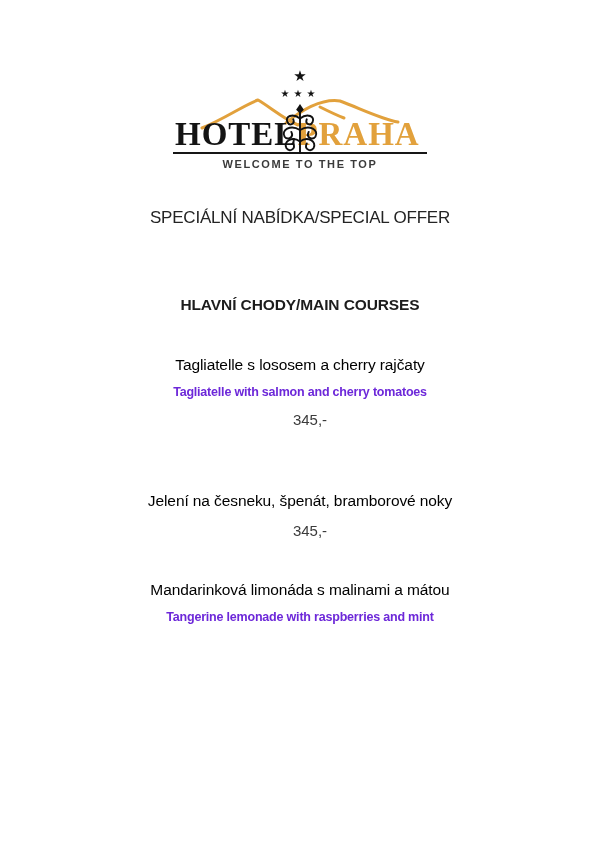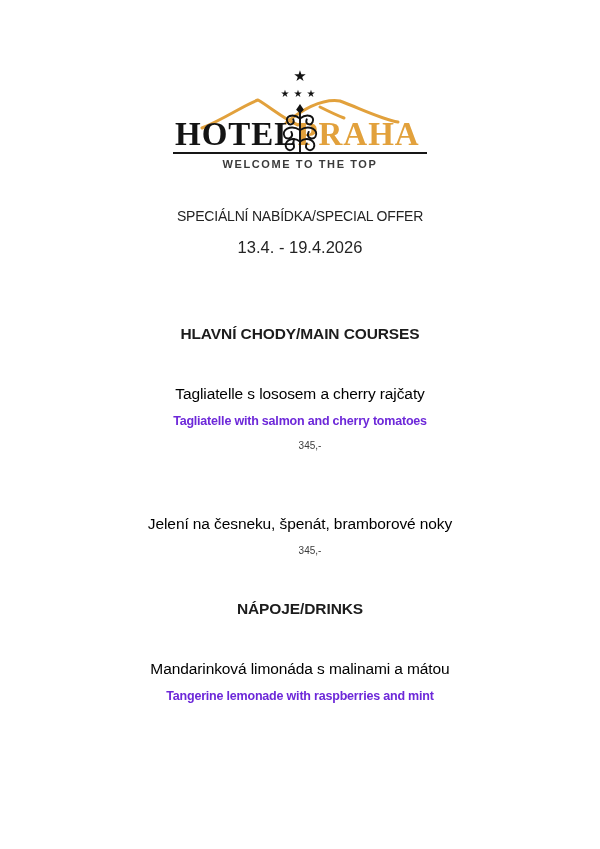--- a/index.html
+++ b/index.html
@@ -36,36 +36,36 @@
   .ornament {
     position:absolute; left:50%; transform:translateX(-50%); bottom:-1px;
     width:44px; height:52px; color:#111; z-index:2;
   }
   .tagline {
     margin-top:4px; font-size:11px; font-weight:700; letter-spacing:1.6px;
     color:#3a3a3a;
   }
   
   .title {
-    margin:38px 0 0; font-size:14px; font-weight:400; letter-spacing:-0.2px;
+    margin:38px 0 0; font-size:17px; font-weight:400; letter-spacing:-0.2px;
     color:#242424;
   }
   .daterange { margin-top:14px; font-size:16.5px; color:#242424; }
   
   .section-heading {
     margin:68px 16px 0; font-size:15.5px; font-weight:700; letter-spacing:-0.1px;
     color:#1c1c1c;
     text-align:center;
   }
   .section-heading.second { margin-top:44px; }
   .item { margin-top:42px; }
   .item.tight { margin-top:64px; }
   .item .cz { font-size:15.5px; letter-spacing:-0.1px; color:#000000; }
   .item .en { margin-top:11px; font-size:12.5px; font-weight:700; letter-spacing:-0.2px; color:#6d28d9; }
-  .item .price { margin-top:12px; font-size:10px; color:#3b3b3b;padding-left:20px; }
+  .item .price { margin-top:12px; font-size:15px; color:#3b3b3b;padding-left:20px; }
 </style>
 </head>
 <body>
 
 <div class="page">
 
   <div class="logo">
     <div class="star-big">★</div>
     <div class="stars-row"><span>★</span><span>★</span><span>★</span></div>
 
@@ -90,35 +90,33 @@
       <path d="M22,28 C12,22 2,28 6,35 C9,39 16,36 13,30"></path>
       <path d="M22,28 C32,22 42,28 38,35 C35,39 28,36 31,30"></path>
       <path d="M22,40 C14,34 4,40 8,47 C11,51 18,48 15,42"></path>
       <path d="M22,40 C30,34 40,40 36,47 C33,51 26,48 29,42"></path>
     </svg>
   </div>
 
   <div class="tagline">WELCOME TO THE TOP</div>
 
   <h1 class="title">SPECIÁLNÍ NABÍDKA/SPECIAL OFFER</h1>
-  <div class="daterange">13.4. - 19.4.2026</div>
 
   <h2 class="section-heading">HLAVNÍ CHODY/MAIN COURSES</h2>
 
   <div class="item">
     <div class="cz">Tagliatelle s lososem a cherry rajčaty</div>
     <div class="en">Tagliatelle with salmon and cherry tomatoes</div>
     <div class="price">345,-</div>
   </div>
 
   <div class="item tight">
     <div class="cz">Jelení na česneku, špenát, bramborové noky</div>
     <div class="price">345,-</div>
   </div>
 
-  <h2 class="section-heading second">NÁPOJE/DRINKS</h2>
 
   <div class="item">
     <div class="cz">Mandarinková limonáda s malinami a mátou</div>
     <div class="en">Tangerine lemonade with raspberries and mint</div>
   </div>
 
 </div>
 
 </body></html>

